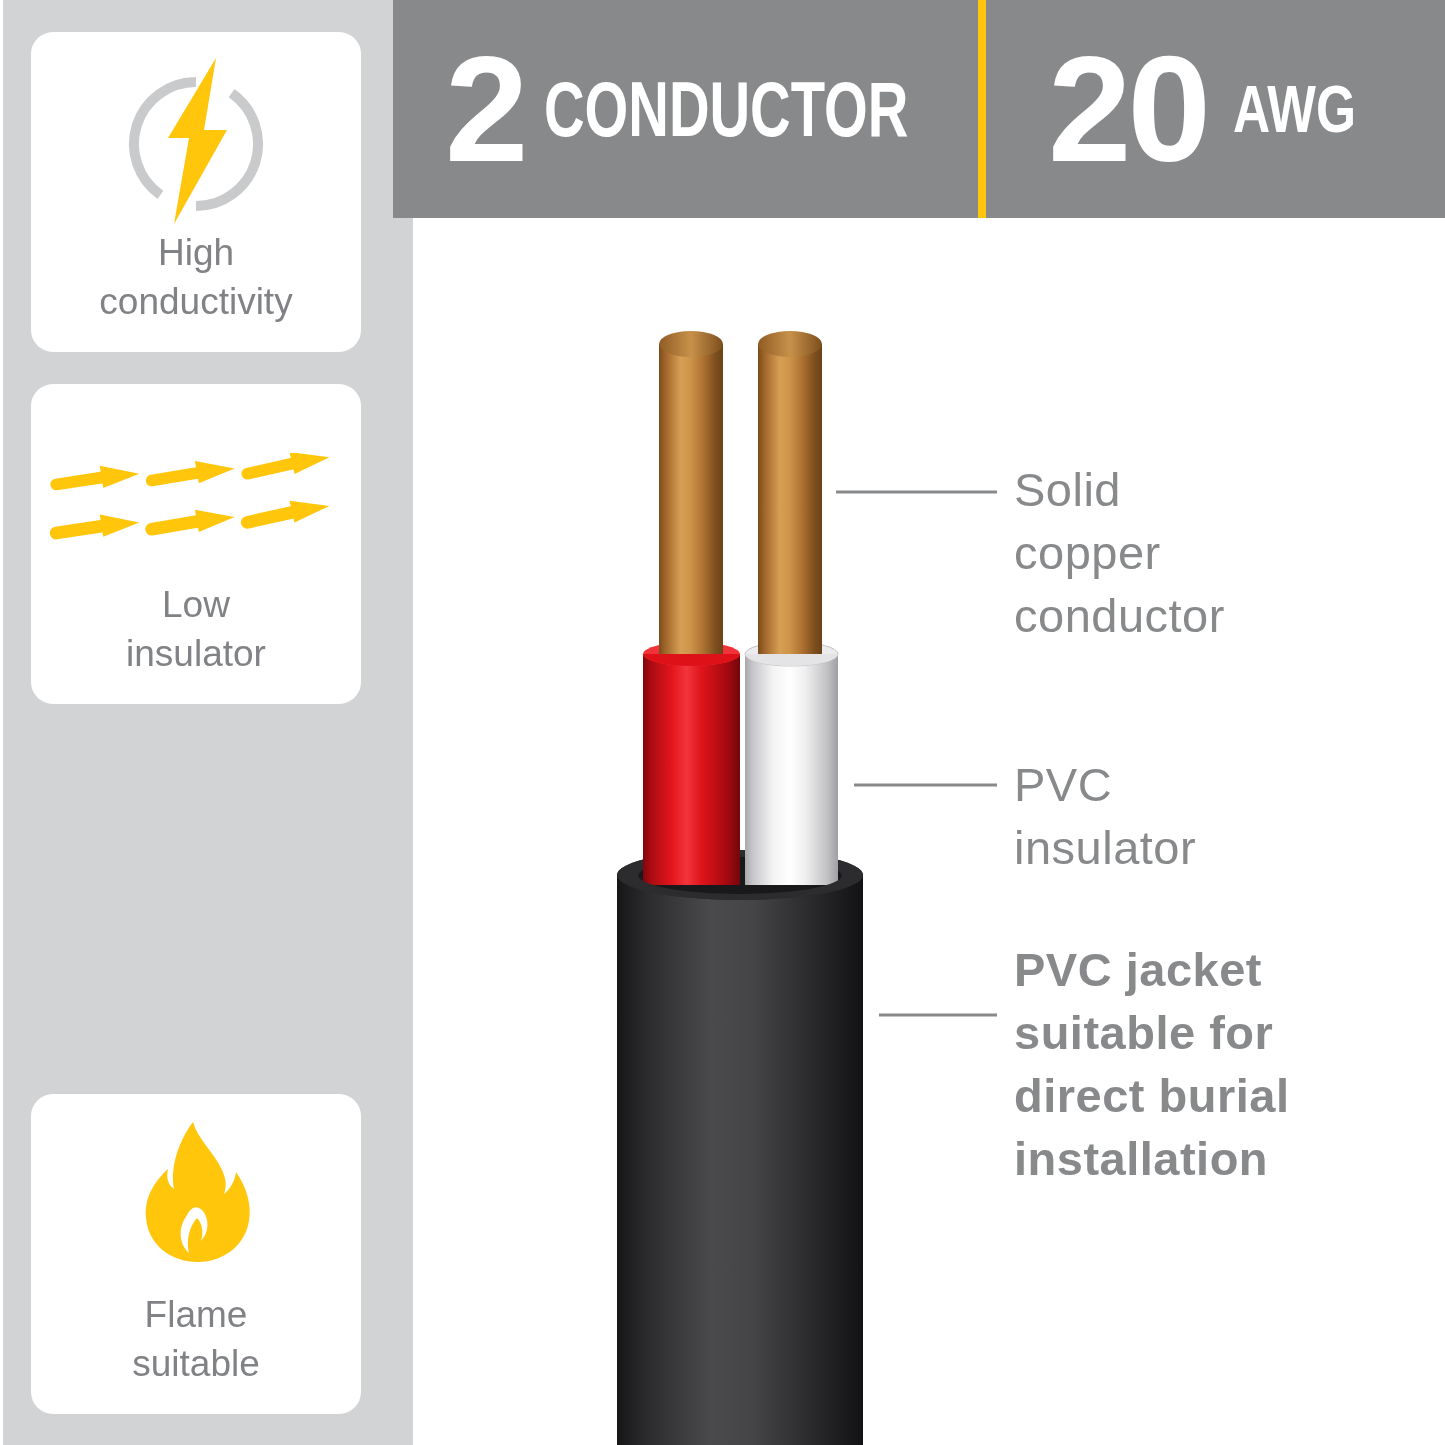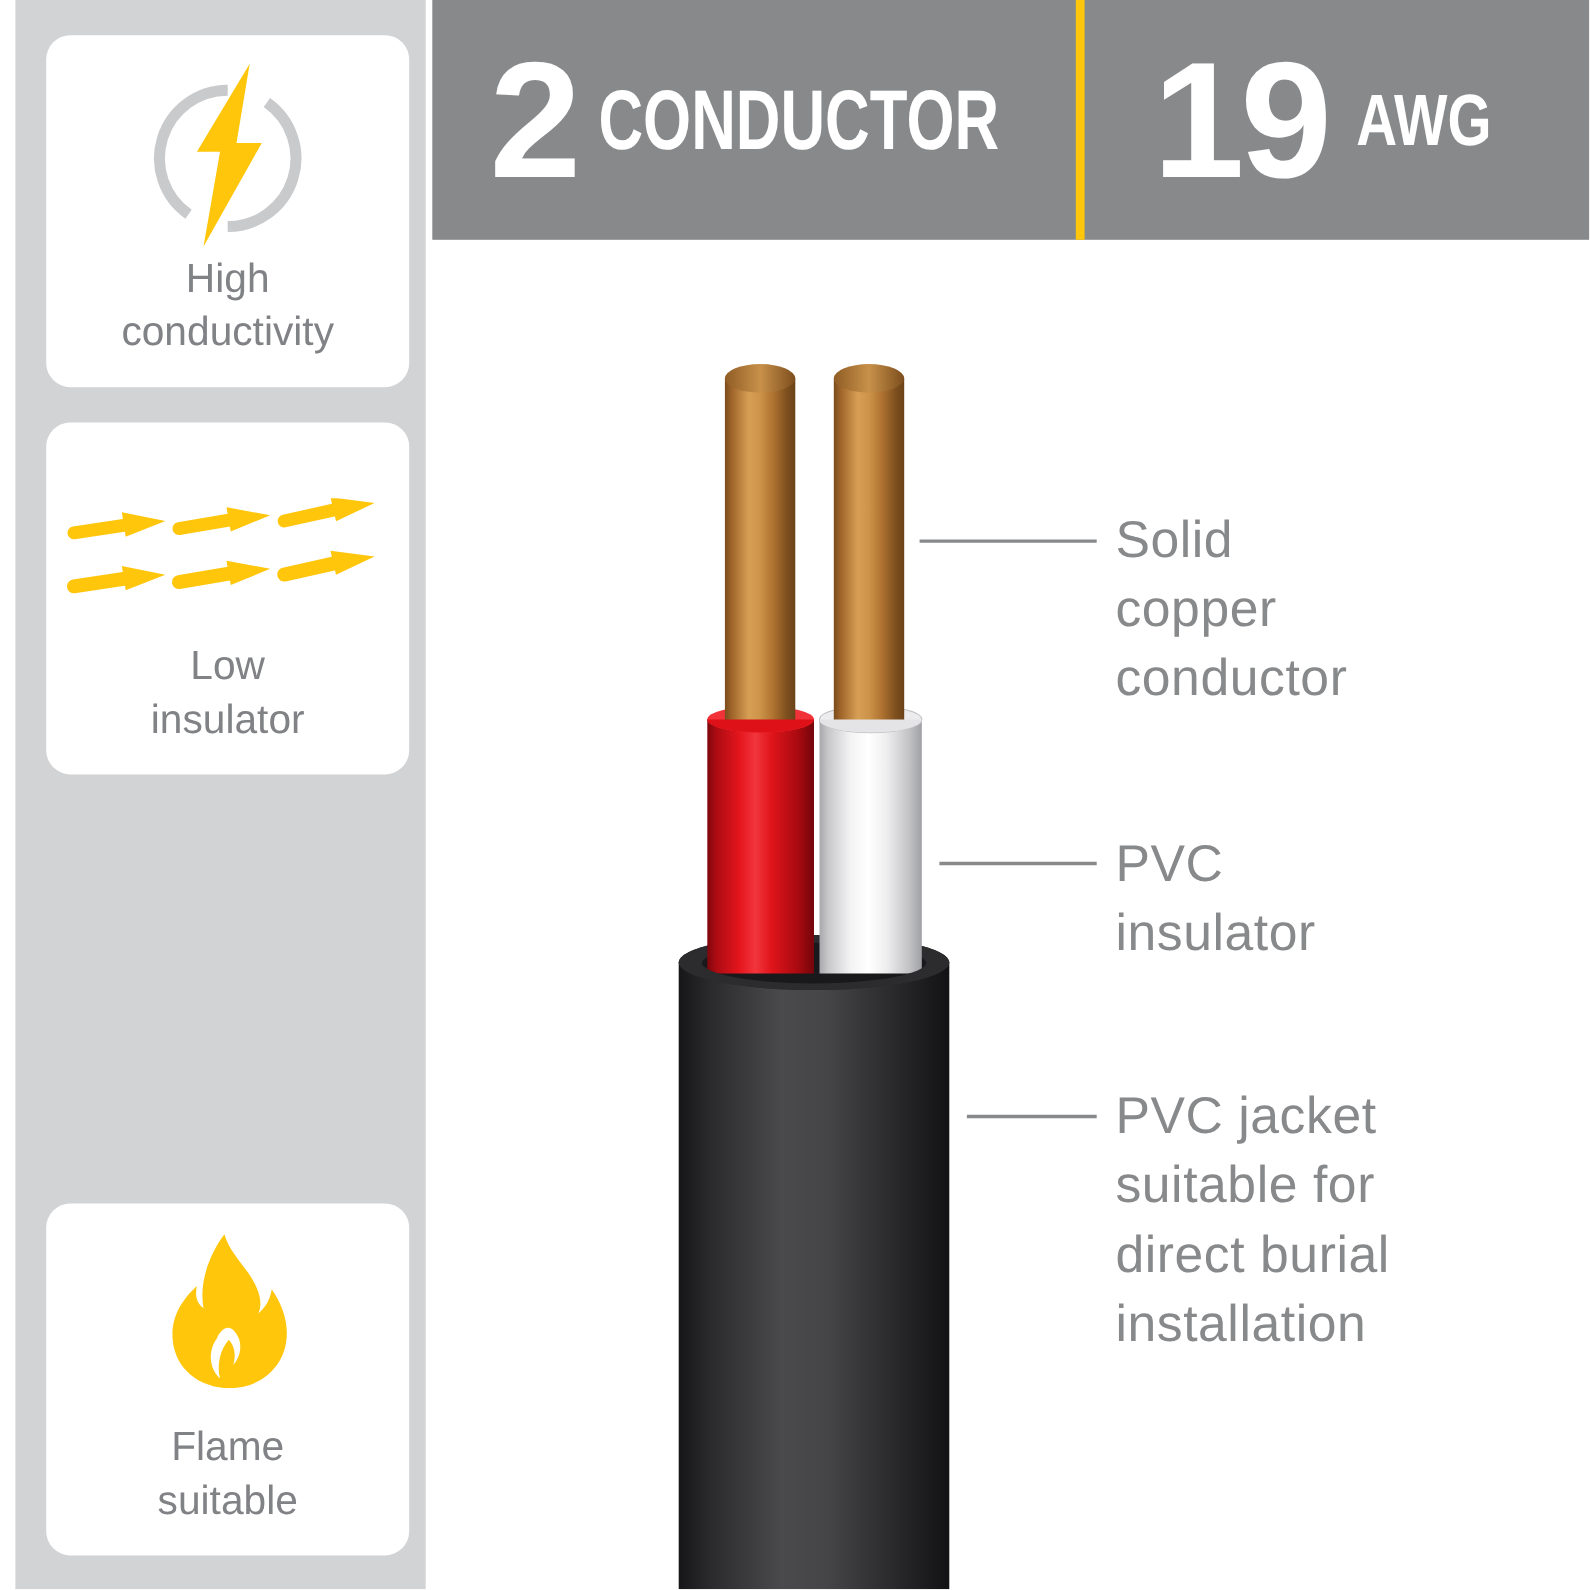--- a/index.html
+++ b/index.html
@@ -3,21 +3,21 @@
 <meta charset="utf-8">
 <style>
   html,body { margin:0; padding:0; background:#ffffff; }
   .canvas {
     position:relative; width:1445px; height:1445px; overflow:hidden;
     background:#ffffff;
     font-family:"Liberation Sans","DejaVu Sans",sans-serif;
   }
 
   
-  .sidebar { position:absolute; left:14px; top:0; width:373px; height:1445px; background:#d2d3d5; }
+  .sidebar { position:absolute; left:3px; top:0; width:410px; height:1445px; background:#d2d3d5; }
   .card {
     position:absolute; left:28px; width:330px; height:320px;
     background:#ffffff; border-radius:22px;
     display:flex; flex-direction:column;
   }
   .card-1 { top:32px; } .card-2 { top:384px; } .card-3 { top:738px; } .card-4 { top:1094px; }
   .icon-area { flex:1; display:flex; align-items:center; justify-content:center; }
   .card-1 .icon-area svg { transform:translateY(12px); }
   .card-2 .icon-area svg { transform:translateY(18px); }
   .card-label {
@@ -40,21 +40,21 @@
   .cable-svg { position:absolute; left:0; top:0; }
 
   
   .callout {
     position:absolute; left:1014px; width:420px;
     color:#87898b; font-size:47px; line-height:63px; letter-spacing:0.5px;
     white-space:pre-line;
   }
   .callout-1 { top:458px; }
   .callout-2 { top:753px; }
-  .callout-3 { top:982px; }
+  .callout-3 { top:938px;font-weight:bold; }
 </style>
 </head>
 <body>
 
 <div class="canvas">
 
   <aside class="sidebar">
 
     <div class="card card-1">
       <div class="icon-area">
@@ -117,21 +117,21 @@
 
   </aside>
 
   <header class="banner">
     <div class="spec spec-left">
       <span class="spec-number">2</span>
       <span class="spec-unit">CONDUCTOR</span>
     </div>
     <div class="banner-divider"></div>
     <div class="spec spec-right">
-      <span class="spec-number">19</span>
+      <span class="spec-number">20</span>
       <span class="spec-unit">AWG</span>
     </div>
   </header>
 
   <svg class="cable-svg" width="1445" height="1445" viewBox="0 0 1445 1445">
     <defs>
       <linearGradient id="gCopper" x1="0" y1="0" x2="1" y2="0">
         <stop offset="0" stop-color="#7a4c1c"></stop>
           <stop offset="0.1" stop-color="#a0652a"></stop>
         <stop offset="0.34" stop-color="#d79f55"></stop>

